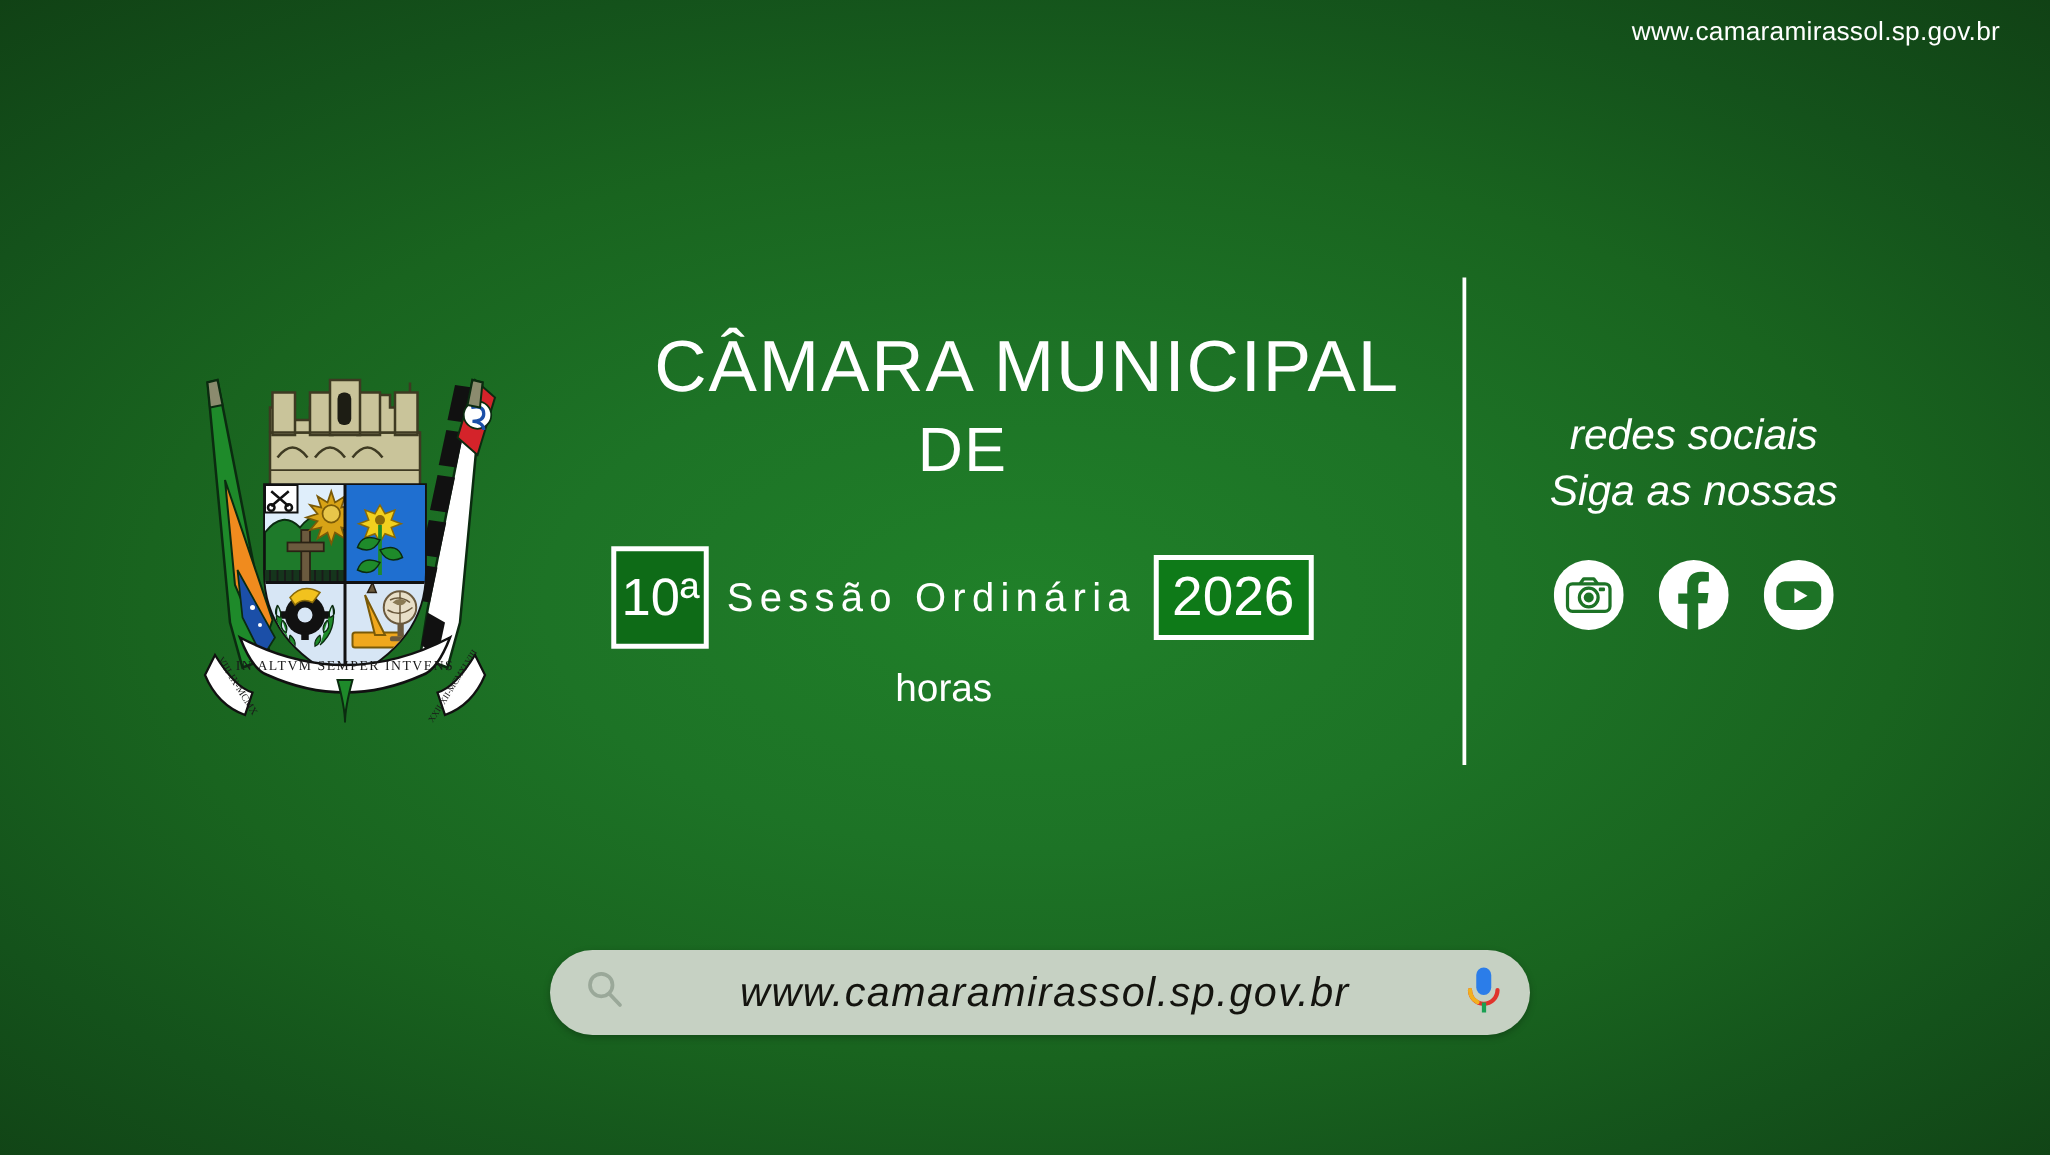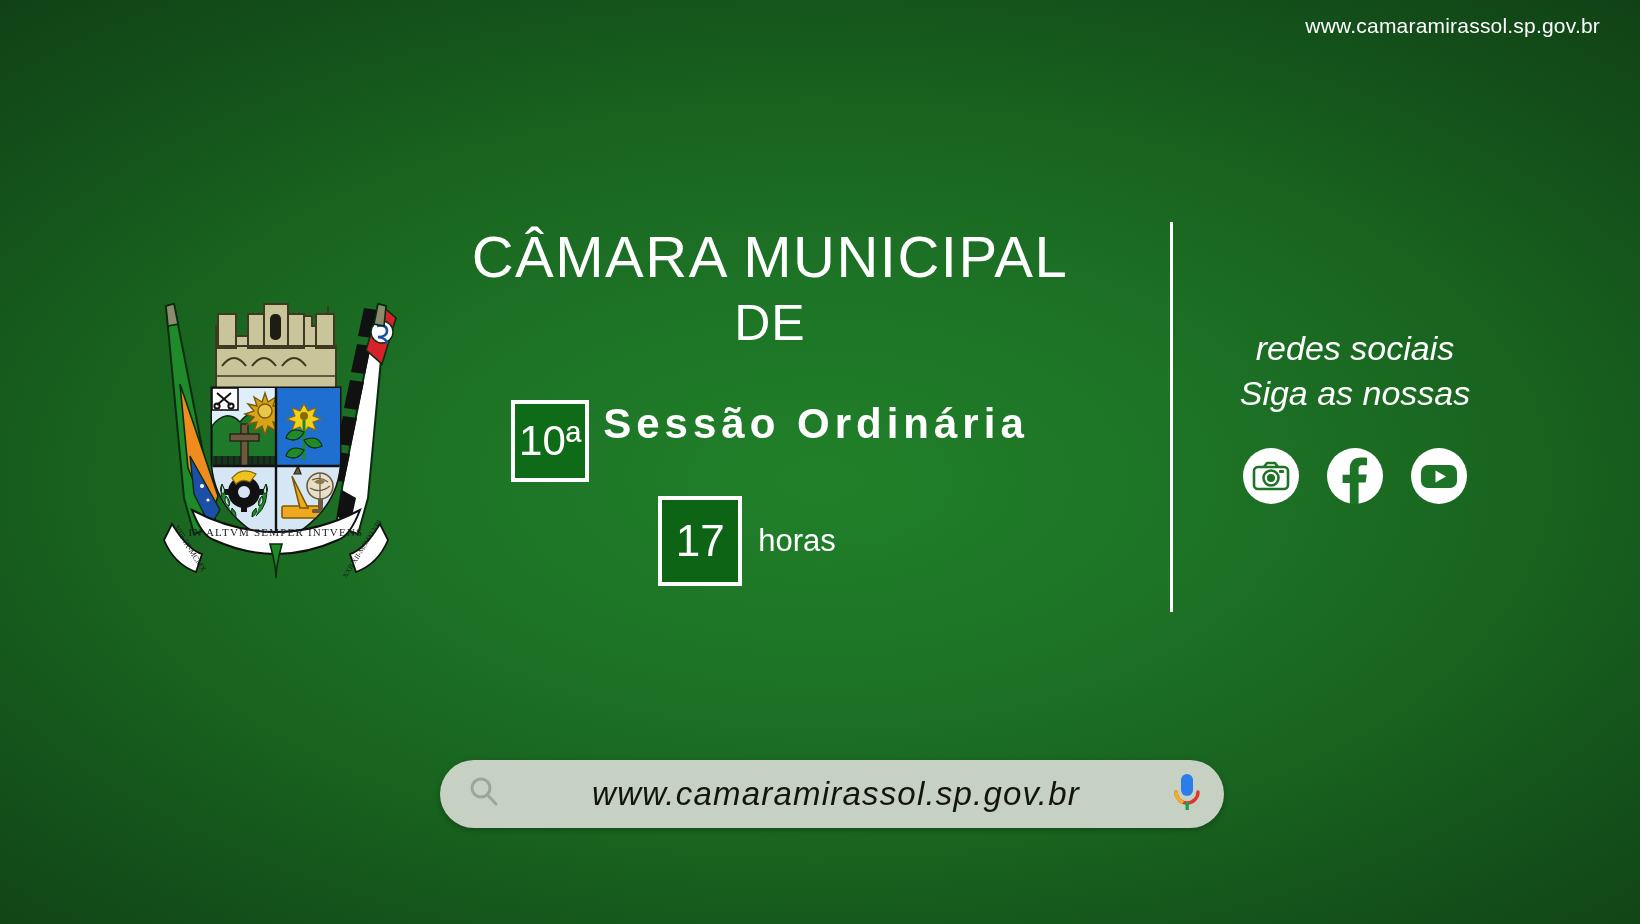--- a/index.html
+++ b/index.html
@@ -55,22 +55,23 @@
     width: 700px;
     height: 390px;
   }
 
   .title-line1 {
     color: #ffffff;
     font-size: 58px;
     font-weight: 300;
     letter-spacing: 1.5px;
     line-height: 1;
-    text-align: center;
-    white-space: nowrap;
+    text-align: right;
+    white-space: nowrap;
+    margin-top: 37px;
   }
   .title-line2 {
     display: flex;
     align-items: baseline;
     justify-content: center;
     gap: 35px;
     margin-top: 12px;
     white-space: nowrap;
   }
   .title-de {
@@ -84,21 +85,21 @@
     color: #ffffff;
     font-size: 66px;
     font-weight: 700;
     letter-spacing: 9px;
     line-height: 1;
   }
 
   
   .session-row {
     display: flex;
-    align-items: flex-start;
+    align-items: center;
     justify-content: center;
     gap: 14px;
     margin-top: 52px;
     white-space: nowrap;
   }
   .box {
     border: 4px solid #ffffff;
     color: #ffffff;
     display: flex;
     align-items: center;
@@ -108,22 +109,22 @@
   }
   .box-ord {
     background: #0e6b17;
     width: 78px;
     height: 82px;
     font-size: 42px;
     font-weight: 400;
   }
   .session-text {
     color: #ffffff;
-    font-size: 42px;
-    font-weight: 700;
+    font-size: 32px;
+    font-weight: 400;
     letter-spacing: 5px;
   }
   .box-year {
     background: #0e7a18;
     width: 128px;
     height: 68px;
     font-size: 44px;
     font-weight: 400;
   }
 
@@ -345,24 +346,24 @@
 
   <div class="center-block">
     <div class="title-line1">CÂMARA MUNICIPAL</div>
     <div class="title-line2">
       <span class="title-de">DE</span>
     </div>
 
     <div class="session-row">
       <span class="box box-ord">10ª</span>
       <span class="session-text">Sessão Ordinária</span>
+      <span class="box box-year">2026</span>
     </div>
 
     <div class="hour-row">
-      <span class="box box-hour">17</span>
       <span class="hour-text">horas</span>
     </div>
   </div>
 
   <div class="divider"></div>
 
   <div class="social-block">
     <div class="social-caption">redes sociais</div>
     <div class="social-caption">Siga as nossas</div>
 

